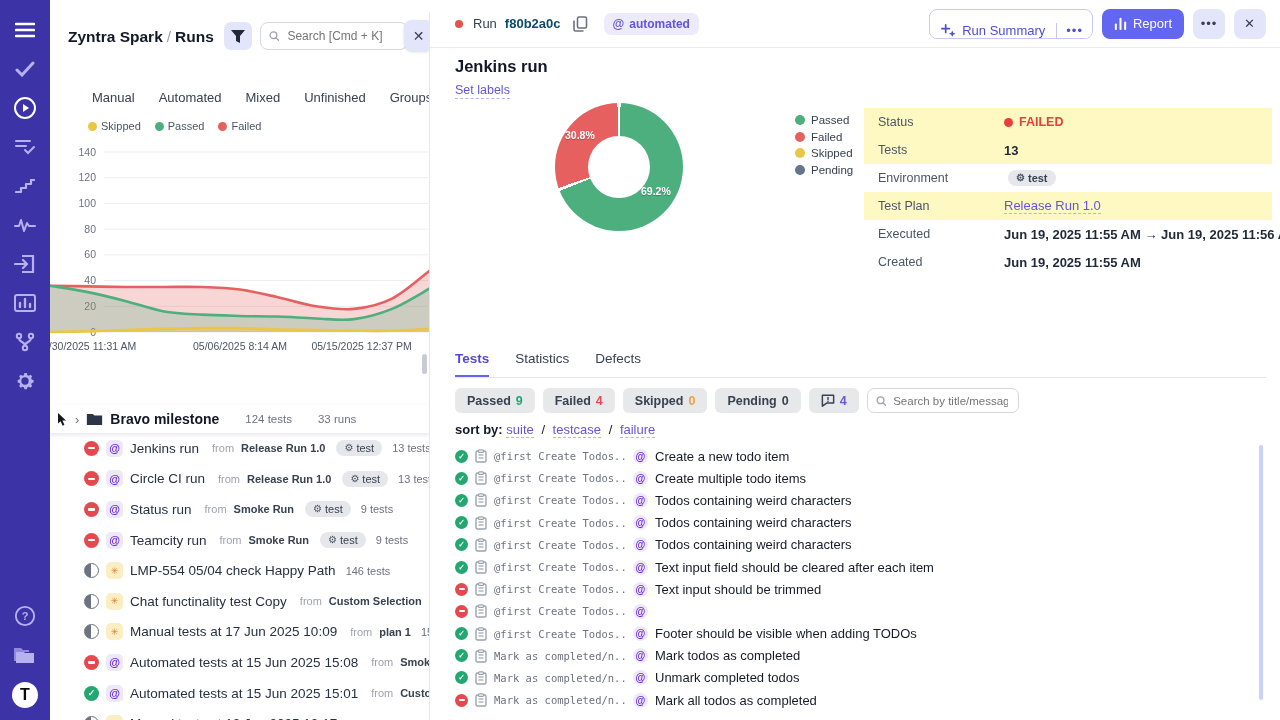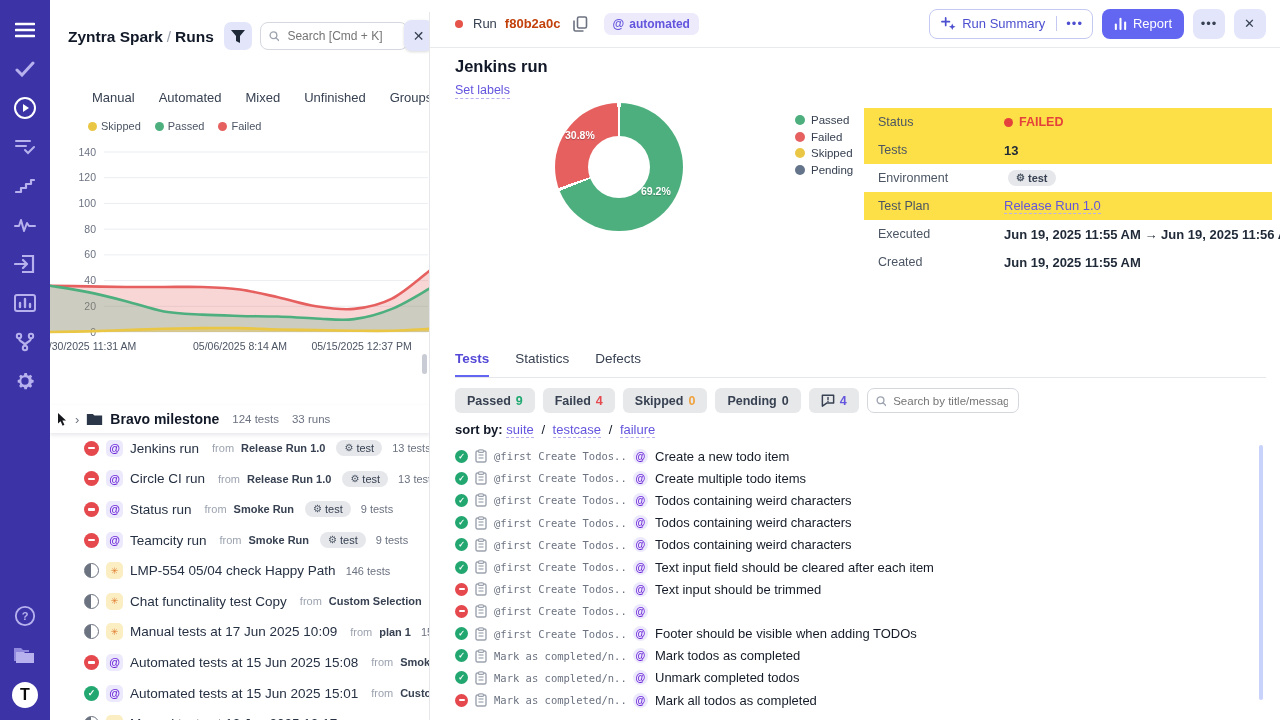--- a/index.html
+++ b/index.html
@@ -31,21 +31,21 @@
   .lp-tabs{position:absolute;left:18px;top:70px;width:362px;height:30px;display:flex;align-items:center;gap:24px}
   .lp-tab{font-size:13px;color:#374151;cursor:pointer;white-space:nowrap}
   .lp-legend{position:absolute;left:38px;top:108px;display:flex;gap:14px;align-items:center}
   .lp-legend .item{display:flex;align-items:center;gap:4px;font-size:11px;color:#4b5563}
   .lp-legend .dot{width:9px;height:9px;border-radius:50%}
   .lp-chart{position:absolute;left:0;top:124px;width:380px;height:222px}
 
   .milestone-row{position:absolute;left:0;top:393px;width:380px;height:28px;background:#fff;display:flex;align-items:center;
                  box-shadow:0 2px 4px rgba(20,20,60,.10);padding-left:7px;gap:7px;z-index:2;cursor:pointer}
   .ms-name{font-size:14px;font-weight:bold;color:#111827}
-  .ms-meta{font-size:11.5px;color:#6b7280;margin-left:6px}
+  .ms-meta{font-size:11.5px;color:#6b7280;margin-left:19px}
   .lp-runs{position:absolute;left:0;top:421px;width:380px;bottom:0}
   .run-row{height:30.6px;display:flex;align-items:center;padding-left:34px;gap:7px;white-space:nowrap;overflow:hidden;cursor:pointer}
   .run-name{font-size:13.5px;color:#263143}
   .run-from{font-size:11px;color:#9ca3af;margin-left:6px}
   .run-plan{font-size:11px;font-weight:bold;color:#374151}
   .run-count{font-size:11px;color:#6b7280;margin-left:3px}
   .env-pill{display:inline-flex;align-items:center;gap:3px;background:#e5e7eb;border-radius:10px;padding:2px 8px;
             font-size:11px;color:#374151;margin-left:4px}
   .gear-g{font-size:10px;color:#4b5563;line-height:1}
 
@@ -59,26 +59,26 @@
   .type-auto{background:#ece9fc;color:#6d28d9;font-weight:bold;font-size:11px}
   .type-manual{background:#fbeec3;color:#e07b2f;font-size:9px}
   .lp-scroll{position:absolute;right:2px;top:342px;width:5px;height:20px;border-radius:3px;background:#c9ccd4}
 
   
   .right-panel{position:absolute;left:430px;top:0;width:850px;height:720px;background:#fff}
   .rp-topbar{position:absolute;left:0;top:0;width:850px;height:48px;border-bottom:1px solid #e8eaee;
              display:flex;align-items:center;padding:0 14px 0 25px;gap:8px}
   .run-dot{width:8px;height:8px;border-radius:50%;background:#e5534b}
   .run-label{font-size:13px;color:#374151;margin-left:2px}
-  .run-id{font-size:13px;font-weight:bold;color:#c2410c}
+  .run-id{font-size:13px;font-weight:bold;color:#0c4a6e}
   .copy-btn{margin-left:4px;cursor:pointer;display:flex}
   .auto-badge{display:inline-flex;align-items:center;gap:5px;background:#eceafb;color:#6355dd;font-size:12px;
               border-radius:7px;padding:4px 9px;margin-left:8px;font-weight:bold;cursor:pointer}
   .rp-actions{margin-left:auto;display:flex;align-items:center;gap:9px}
-  .summary-group{display:flex;align-items:center;border:1px solid #c5c9f1;border-radius:8px;overflow:hidden;height:30px}
+  .summary-group{display:flex;align-items:flex-end;border:1px solid #c5c9f1;border-radius:8px;overflow:hidden;height:30px}
   .summary-main{display:flex;align-items:center;gap:6px;padding:0 11px;font-size:13px;color:#4d4fd0;cursor:pointer;background:#fff}
   .summary-more{display:flex;align-items:center;padding:0 9px;border-left:1px solid #c5c9f1;color:#4d4fd0;cursor:pointer;
                 font-size:13px;letter-spacing:1px;background:#fff}
   .report-btn{display:flex;align-items:center;gap:6px;background:#6366f1;color:#fff;font-size:13px;border-radius:8px;
               height:30px;padding:0 12px;cursor:pointer}
   .sq-btn{width:32px;height:30px;border-radius:8px;background:#e3e6fb;color:#374151;display:flex;align-items:center;
           justify-content:center;font-size:13px;cursor:pointer;letter-spacing:1px}
 
   .rp-title{position:absolute;left:25px;top:57px;font-size:16.5px;font-weight:bold;color:#111827}
   .set-labels{position:absolute;left:25px;top:83px;font-size:12.5px;color:#6355dd;border-bottom:1px dashed #b9b0ef;
@@ -86,21 +86,21 @@
 
   .donut{position:absolute;left:125px;top:103px;width:128px;height:128px;border-radius:50%}
   .donut::after{content:"";position:absolute;left:33px;top:33px;width:62px;height:62px;border-radius:50%;background:#fff}
   .donut-lab{position:absolute;color:#fff;font-size:10.5px;font-weight:bold;z-index:2;text-shadow:0 1px 1px rgba(0,0,0,.25)}
   .donut-legend{position:absolute;left:365px;top:114px}
   .donut-legend .item{display:flex;align-items:center;gap:6px;margin-bottom:4.5px;font-size:11.5px;color:#374151}
   .donut-legend .dot{width:10px;height:10px;border-radius:50%}
 
   .details{position:absolute;left:434px;top:108px;width:408px}
   .d-row{height:28px;display:flex;align-items:center;padding-left:14px;font-size:12.5px}
-  .d-row.alt{background:#fde047}
+  .d-row.alt{background:#fef9c3}
   .d-label{width:126px;color:#4b5563;flex:0 0 auto}
   .d-value{font-size:13px;font-weight:bold;color:#1f2937;display:flex;align-items:center;gap:6px;white-space:nowrap}
   .d-failed{color:#e5413c;font-weight:bold;display:flex;align-items:center;gap:6px}
   .d-failed .dot{width:9px;height:9px;border-radius:50%;background:#e5413c}
   .d-link{color:#6355dd;font-weight:normal;border-bottom:1px dashed #b9b0ef;cursor:pointer}
   .redact{display:flex;align-items:center;gap:5px;filter:blur(1.2px)}
   .redact span{height:10px;background:#a9adee;border-radius:2px;display:inline-block;opacity:.75}
 
   .rp-tabs{position:absolute;left:25px;top:351px;width:811px;border-bottom:1px solid #e5e7eb;display:flex;gap:26px;height:27px}
   .rp-tab{font-size:13.5px;color:#374151;cursor:pointer;padding-bottom:9px}

